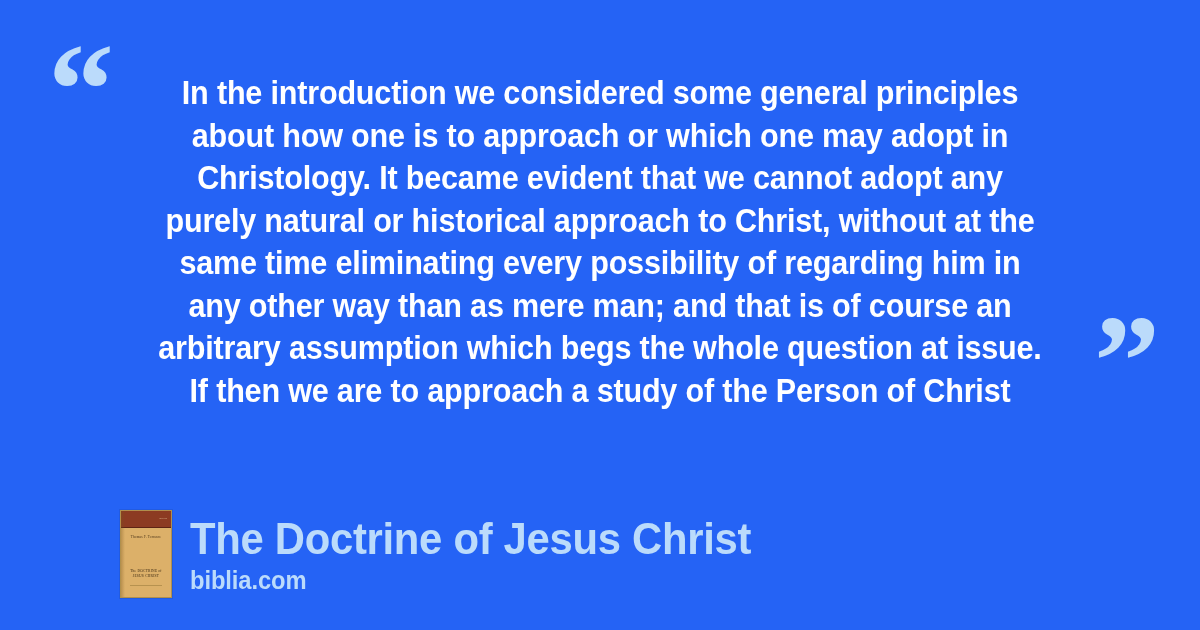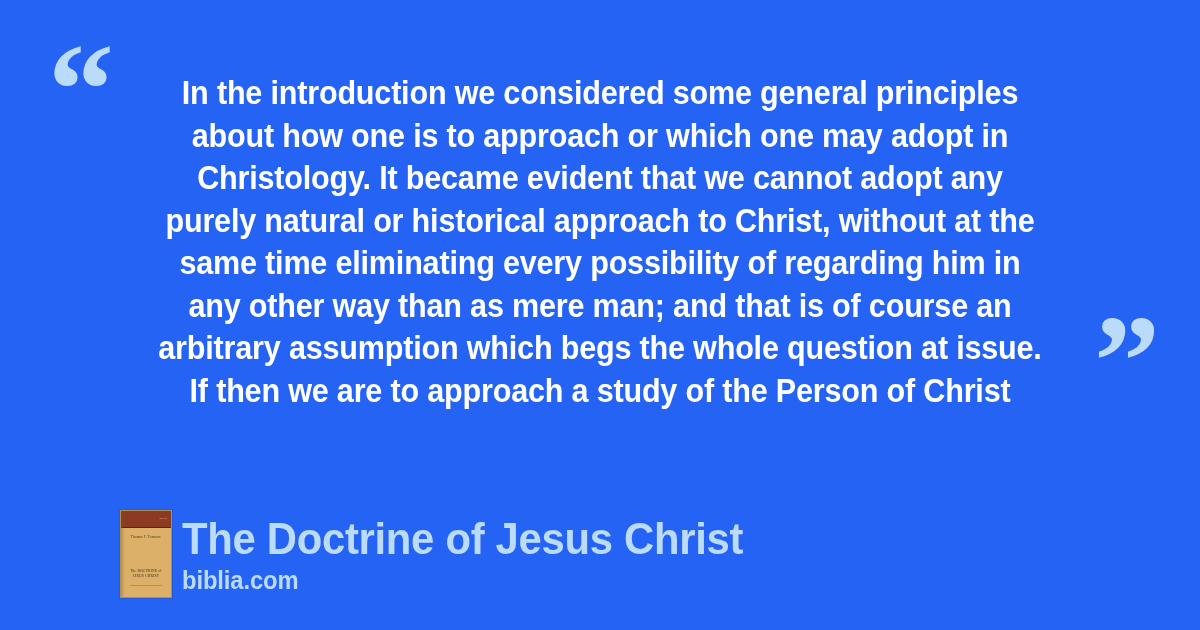--- a/index.html
+++ b/index.html
@@ -73,21 +73,21 @@
     white-space: nowrap;
   }
 
   
   .footer {
     position: absolute;
     left: 120px;
     bottom: 32px;
     display: flex;
     align-items: flex-end;
-    gap: 10px;
+    gap: 18px;
   }
 
   
   .book-cover {
     position: relative;
     width: 52px;
     height: 88px;
     background: #dcb069;
     border: 1px solid #b08f4d;
     overflow: hidden;

